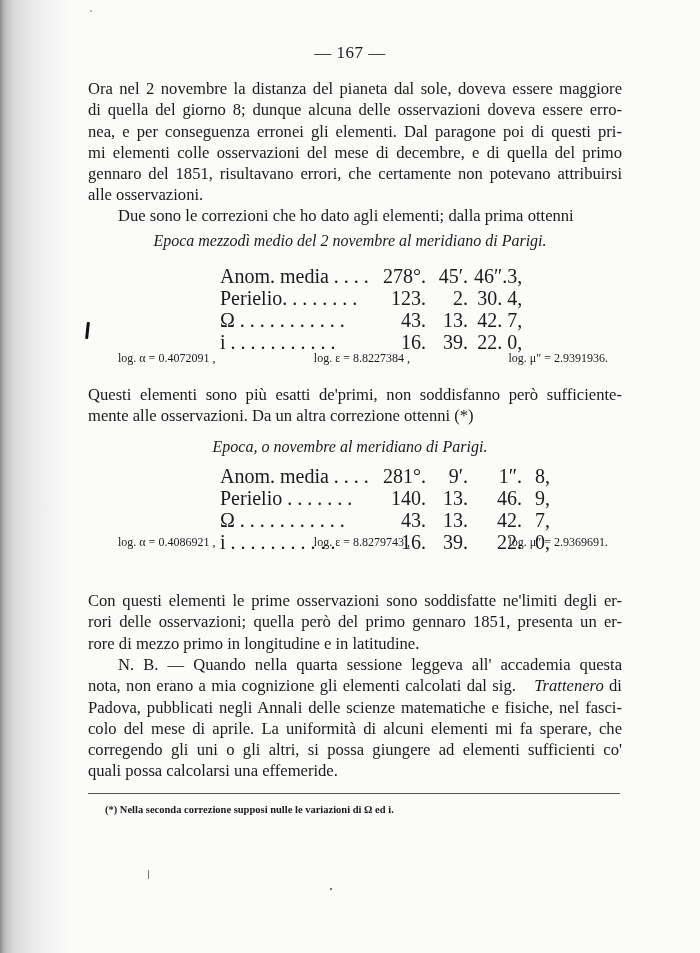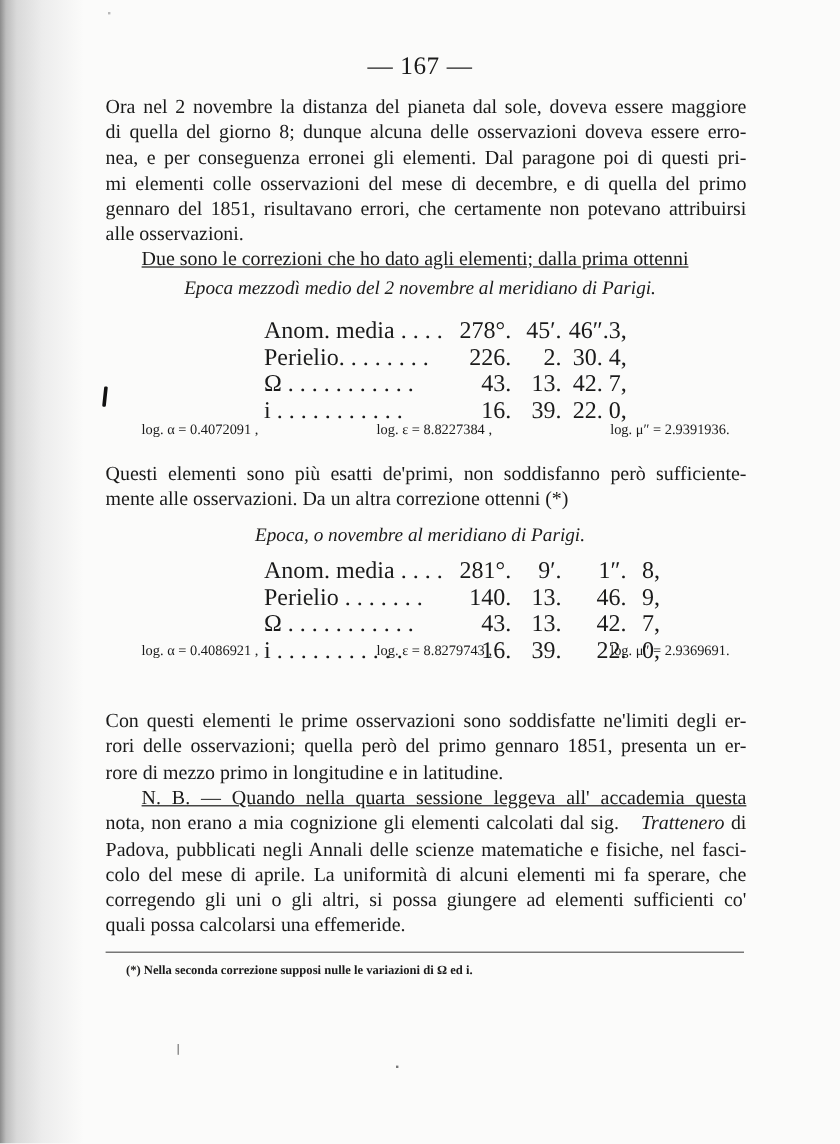--- a/index.html
+++ b/index.html
@@ -8,30 +8,30 @@
       background: #fbfbfa;
       font-family: "Liberation Serif", "DejaVu Serif", serif;
       color: #1a1a1a;
     }
     .gutter-shadow {
       position: absolute; left: 0; top: 0; width: 70px; height: 953px;
       background: linear-gradient(to right, #8c8c8c 0px, #bdbdbd 5px, #d9d9d9 14px, #ececec 35px, rgba(251,251,250,0) 70px);
     }
     .page-number {
       position: absolute; top: 43px; left: 0; width: 700px; text-align: center;
-      font-size: 21px; letter-spacing: 0.5px;
+      font-size: 17px; letter-spacing: 0.5px;
     }
     .para {
       position: absolute; left: 88px; width: 534px;
       font-size: 16.6px; line-height: 21.3px;
       text-align: justify; text-align-last: justify;
     }
     .para .line { display: block; white-space: nowrap; text-align: justify; text-align-last: justify; }
     .para .line.last { text-align-last: left; }
-    .indent { padding-left: 30px; text-decoration: underline; }
+    .indent { padding-left: 30px; }
     .epoch {
       position: absolute; left: 0; width: 700px; text-align: center;
       font-style: italic; font-size: 16px;
     }
     .elements-table {
       position: absolute; left: 220px; font-size: 20px; border-collapse: collapse;
     }
     .elements-table td { padding: 0; height: 22px; line-height: 22px; white-space: nowrap; }
     .elements-table .lbl { width: 150px; }
     .elements-table .num { text-align: right; padding-left: 6px; }
@@ -83,21 +83,21 @@
   <tbody id="tbl1">
       <tr>
         <td class="lbl">Anom. media . . . .</td>
         <td class="num n1">278°.</td>
         <td class="num n2">45′.</td>
         <td class="num n3">46″.3,</td>
         <td class="num n4"></td>
       </tr>
       <tr>
         <td class="lbl">Perielio. . . . . . . .</td>
-        <td class="num n1">226.</td>
+        <td class="num n1">123.</td>
         <td class="num n2">2.</td>
         <td class="num n3">30. 4,</td>
         <td class="num n4"></td>
       </tr>
       <tr>
         <td class="lbl">Ω . . . . . . . . . . .</td>
         <td class="num n1">43.</td>
         <td class="num n2">13.</td>
         <td class="num n3">42. 7,</td>
         <td class="num n4"></td>

